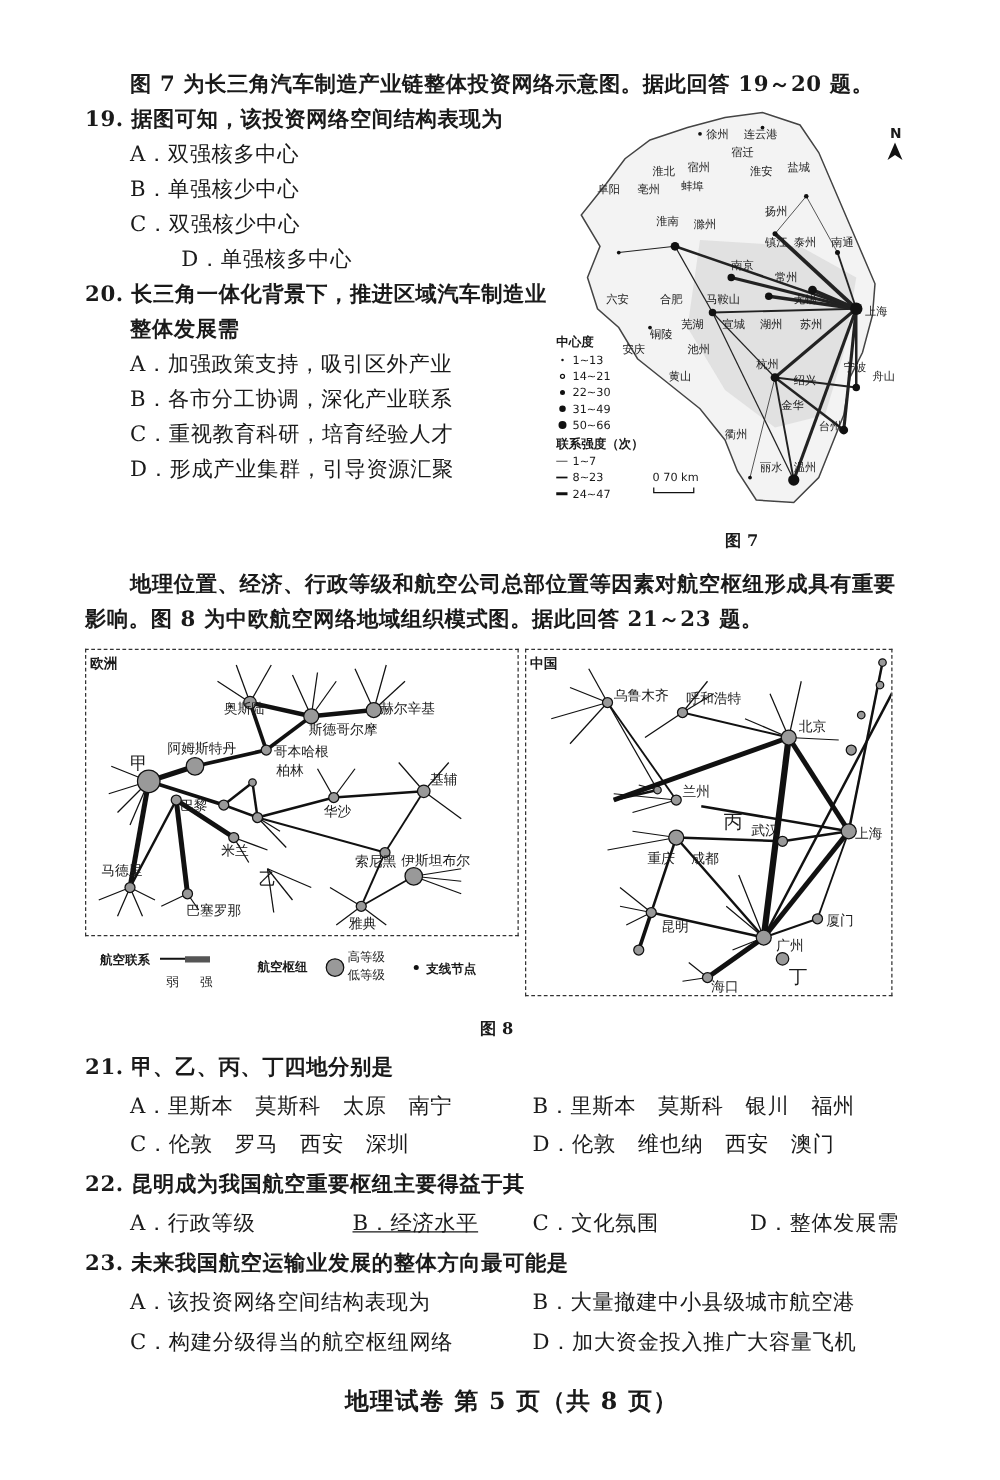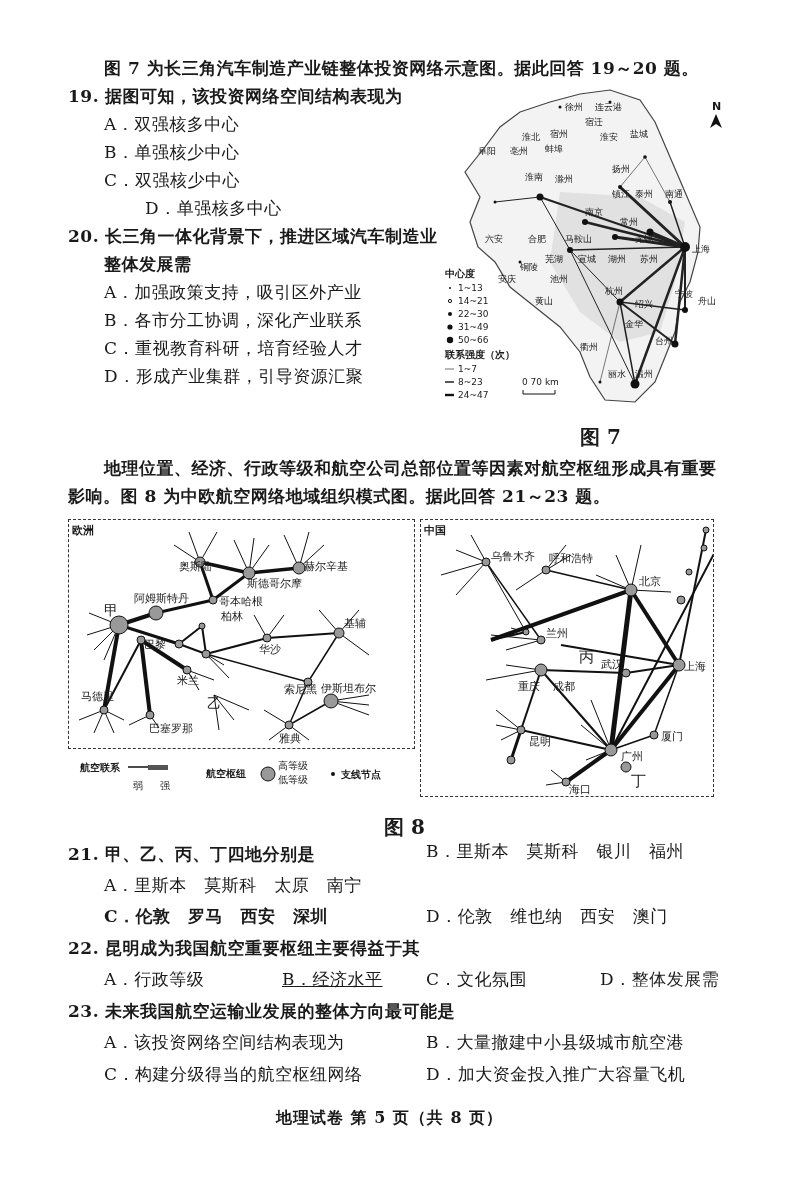--- a/index.html
+++ b/index.html
@@ -5,22 +5,22 @@
   html, body { margin: 0; padding: 0; background: #ffffff; }
   body { width: 800px; height: 1184px; position: relative; overflow: hidden;
          font-family: "DejaVu Serif", "Liberation Serif", serif; color: #1a1a1a; }
   .abs { position: absolute; }
   .txt { font-size: 17px; line-height: 20px; white-space: nowrap; letter-spacing: 0.5px; }
   .q-num { font-weight: bold; }
   .bold { font-weight: bold; }
   .tiny { font-size: 9px; font-family: "DejaVu Sans", sans-serif; }
   svg text { font-family: "DejaVu Sans", sans-serif; fill: #1a1a1a; }
   .fig-box { position: absolute; border: 1.5px dashed #333; }
-  .caption { font-size: 20px; font-weight: bold; }
-  .footer { font-size: 16px; font-weight: bold; letter-spacing: 1px; }
+  .caption { font-size: 13px; font-weight: bold; }
+  .footer { font-size: 19px; font-weight: bold; letter-spacing: 1px; }
 </style>
 </head>
 <body>
 
 <div class="abs txt bold" style="left:104px; top:58px;">图 7 为长三角汽车制造产业链整体投资网络示意图。据此回答 19～20 题。</div>
 
 <div class="abs txt" style="left:68px; top:86px;">
   <span class="q-num">19.</span>
   <span class="bold">据图可知，该投资网络空间结构表现为</span>
 </div>
@@ -380,22 +380,22 @@
   </svg>
 </div>
 
 <div class="abs caption" style="left:384px; top:814px;">图 8</div>
 
 <div class="abs txt" style="left:68px; top:844px;">
   <span class="q-num">21.</span>
   <span class="bold">甲、乙、丙、丁四地分别是</span>
 </div>
 <div class="abs txt" style="left:104px; top:875px;">A．里斯本　莫斯科　太原　南宁</div>
-<div class="abs txt" style="left:426px; top:841px;text-align:right;">B．里斯本　莫斯科　银川　福州</div>
-<div class="abs txt" style="left:104px; top:906px;font-weight:bold;">C．伦敦　罗马　西安　深圳</div>
+<div class="abs txt" style="left:426px; top:875px;text-align:right;">B．里斯本　莫斯科　银川　福州</div>
+<div class="abs txt" style="left:104px; top:906px;">C．伦敦　罗马　西安　深圳</div>
 <div class="abs txt" style="left:426px; top:906px;">D．伦敦　维也纳　西安　澳门</div>
 
 <div class="abs txt" style="left:68px; top:938px;">
   <span class="q-num">22.</span>
   <span class="bold">昆明成为我国航空重要枢纽主要得益于其</span>
 </div>
 <div class="abs txt" style="left:104px; top:969px;">A．行政等级</div>
 <div class="abs txt" style="left:282px; top:969px;text-decoration:underline;">B．经济水平</div>
 <div class="abs txt" style="left:426px; top:969px;">C．文化氛围</div>
 <div class="abs txt" style="left:600px; top:969px;">D．整体发展需</div>

